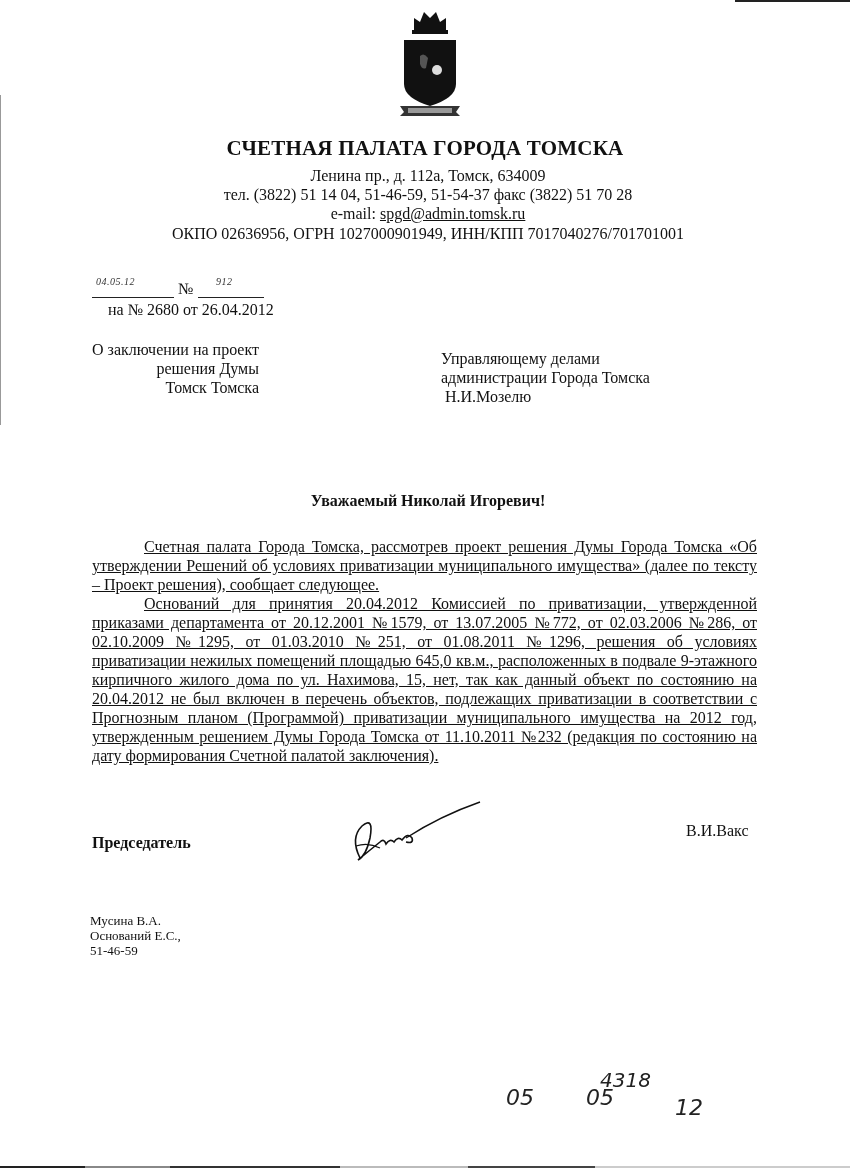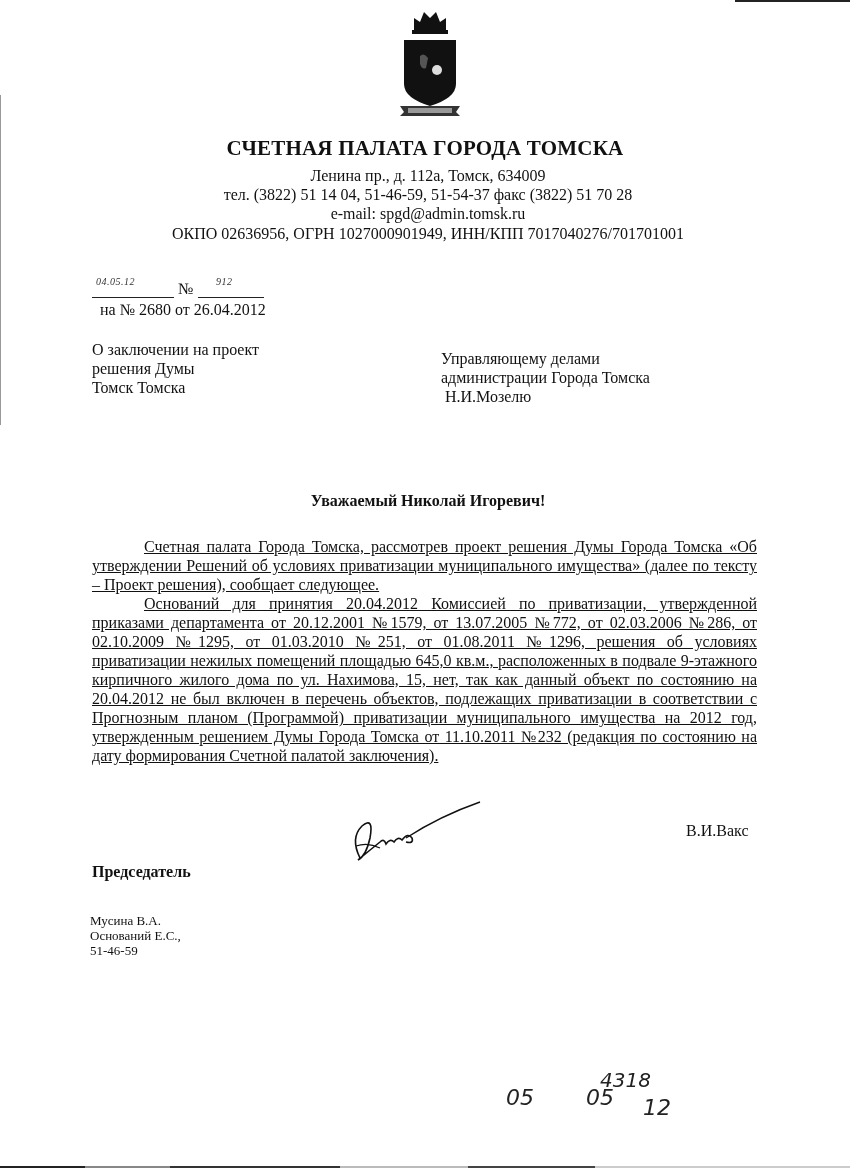--- a/index.html
+++ b/index.html
@@ -14,55 +14,55 @@
 
     .emblem { position:absolute; left:396px; top:4px; width:68px; height:112px; }
 
     .org-title { position:absolute; left:0; width:850px; top:136px; text-align:center;
       font-weight:bold; font-size:21px; letter-spacing:0.2px; }
     .org-line { position:absolute; left:0; width:856px; text-align:center; font-size:16px; }
     .org-line.l1 { top:167px; }
     .org-line.l2 { top:186px; }
     .org-line.l3 { top:205px; }
     .org-line.l4 { top:225px; }
-    .email-link { color:#111; }
+    .email-link { text-decoration: underline; color:#111; }
 
     .reg-block { position:absolute; left:92px; top:276px; font-size:16px; }
     .reg-row { position:relative; height:22px; }
     .hand { font-family: Liberation Serif, serif; font-style: italic; font-size:10px; color:#333; letter-spacing:0.5px; }
     .reg-date { position:absolute; left:4px; top:0; }
     .reg-underline1 { position:absolute; left:0; top:21px; width:82px; height:1px; background:#222; }
     .reg-no-label { position:absolute; left:86px; top:4px; font-size:16px; }
     .reg-no { position:absolute; left:124px; top:0; }
     .reg-underline2 { position:absolute; left:106px; top:21px; width:66px; height:1px; background:#222; }
-    .reg-ref { position:absolute; left:8px; top:25px; white-space:nowrap; }
+    .reg-ref { position:absolute; left:16px; top:25px; white-space:nowrap; }
 
-    .subject { position:absolute; left:92px; top:340px; font-size:16px; line-height:19px; }
+    .subject { position:absolute; left:92px; top:340px; font-size:16px; line-height:19px;text-align:right; }
     .addressee { position:absolute; left:441px; top:317px; font-size:16px; line-height:19px;margin-top:32px; }
 
     .salutation { position:absolute; left:0; width:856px; top:492px; text-align:center;
       font-weight:bold; font-size:16px; }
 
     .body-text { position:absolute; left:92px; width:665px; font-size:16px; line-height:19px;
       text-align: justify; text-decoration: underline; }
     .body-text p { margin:0; text-indent:52px; }
     .p1 { top:537px; }
     .p2 { top:594px; }
 
-    .sig-title { position:absolute; left:92px; top:863px; font-weight:bold; font-size:16px; }
+    .sig-title { position:absolute; left:92px; top:834px; font-weight:bold; font-size:16px; }
     .sig-name { position:absolute; left:686px; top:822px; font-weight:normal; font-size:16px; }
     .signature { position:absolute; left:340px; top:798px; width:150px; height:70px; }
 
     .executor { position:absolute; left:90px; top:913px; font-size:13px; line-height:15px; }
 
     .stamp { position:absolute; font-family:"DejaVu Sans", sans-serif; font-style:italic; color:#222; }
     .stamp.d1 { left:506px; top:1085px; font-size:22px; }
     .stamp.d2 { left:586px; top:1085px; font-size:22px; }
     .stamp.num { left:600px; top:1068px; font-size:20px; }
-    .stamp.d3 { left:643px; top:1095px; font-size:22px;text-align:right; }
+    .stamp.d3 { left:675px; top:1095px; font-size:22px;text-align:right; }
   </style>
 </head>
 <body>
 
 <div class="scan-line-top"></div>
 <div class="scan-line-left"></div>
 <div class="scan-line-bottom"></div>
 
 <svg class="emblem" viewBox="0 0 68 112">
 

